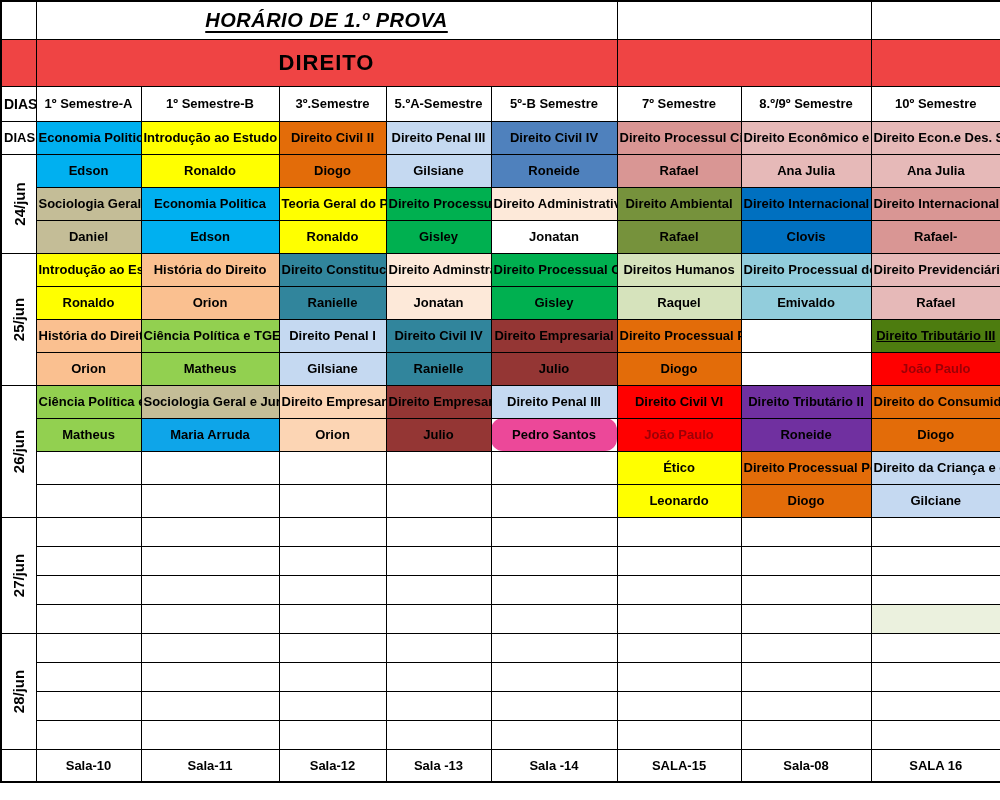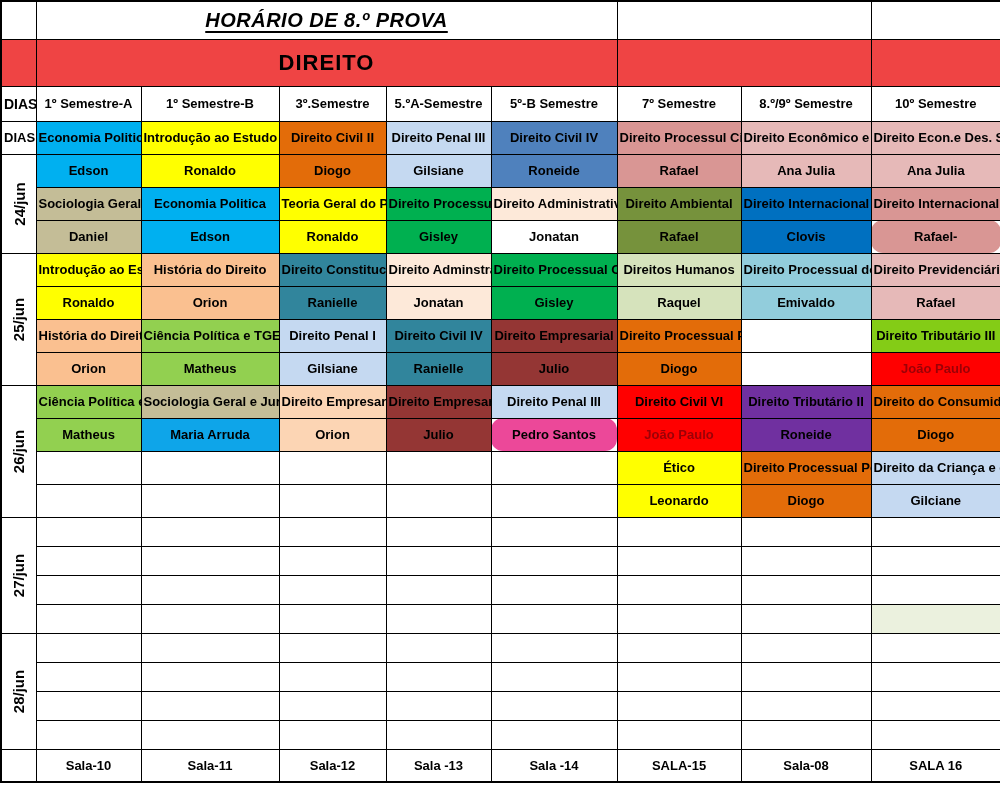--- a/index.html
+++ b/index.html
@@ -45,21 +45,21 @@
       <col style="width:105px">
       <col style="width:126px">
     <col style="width:124px">
       <col style="width:130px">
       <col style="width:130px">
   </colgroup>
   <tbody id="grid-body">
     <tr class="trow" style="height:38px">
       <td></td>
       <td colspan="5">
-        <span class="title-text">HORÁRIO DE  8.º PROVA</span>
+        <span class="title-text">HORÁRIO DE  1.º PROVA</span>
       </td>
       <td colspan="2"></td>
       <td></td>
     </tr>
     <tr class="trow2" style="height:47px">
       <td></td>
       <td colspan="5">
         <span class="course-text">DIREITO</span>
       </td>
       <td colspan="2"></td>
@@ -111,21 +111,21 @@
         <td style="background: rgb(217, 150, 148);">Direito Internacional Privado</td>
       </tr>
       <tr class="block-end" style="height: 33px;">
         <td style="background: rgb(196, 189, 151);">Daniel</td>
         <td style="background: rgb(0, 176, 240);">Edson</td>
         <td style="background: rgb(255, 255, 0);">Ronaldo</td>
         <td style="background: rgb(0, 176, 80);">Gisley</td>
         <td class="f-plain" style="background: rgb(255, 255, 255);">Jonatan</td>
         <td style="background: rgb(118, 146, 60);">Rafael</td>
         <td style="background: rgb(0, 112, 192);">Clovis</td>
-        <td style="background: rgb(217, 150, 148); border-radius: 12px;">Rafael-</td>
+        <td style="background: rgb(217, 150, 148);">Rafael-</td>
       </tr>
       <tr style="height: 33px;">
         <td class="day" rowspan="4">
           <div class="rot">25/jun</div>
         </td>
         <td style="background: rgb(255, 255, 0);">Introdução ao Estudo do Direito</td>
         <td style="background: rgb(250, 192, 144);">História do Direito</td>
         <td style="background: rgb(49, 133, 156);">Direito Constitucional</td>
         <td style="background: rgb(253, 233, 217);">Direito Adminstrativo I</td>
         <td style="background: rgb(0, 176, 80);">Direito Processual Civil II</td>
@@ -144,21 +144,21 @@
         <td style="background: rgb(230, 185, 184);">Rafael</td>
       </tr>
       <tr style="height: 33px;">
         <td style="background: rgb(250, 192, 144);">História do Direito</td>
         <td style="background: rgb(146, 208, 80);">Ciência Política e TGE</td>
         <td style="background: rgb(197, 217, 241);">Direito Penal I</td>
         <td style="background: rgb(49, 133, 156);">Direito Civil IV</td>
         <td style="background: rgb(148, 54, 52);">Direito Empresarial</td>
         <td style="background: rgb(227, 108, 9);">Direito Processual Penal I</td>
         <td style="background: rgb(255, 255, 255);"></td>
-        <td style="background: #84cc16;">Direito Tributário III</td>
+        <td style="background: #4d7c0f; text-decoration: underline;">Direito Tributário III</td>
       </tr>
       <tr class="block-end" style="height: 33px;">
         <td style="background: rgb(250, 192, 144);">Orion</td>
         <td style="background: rgb(146, 208, 80);">Matheus</td>
         <td class="f-plain" style="background: rgb(197, 217, 241);">Gilsiane</td>
         <td style="background: rgb(49, 133, 156);">Ranielle</td>
         <td class="f-plain" style="background: rgb(148, 54, 52);">Julio</td>
         <td style="background: rgb(227, 108, 9);">Diogo</td>
         <td style="background: rgb(255, 255, 255);"></td>
         <td class="f-plain" style="background: rgb(255, 0, 0); color: rgb(156, 0, 6);">João Paulo</td>

